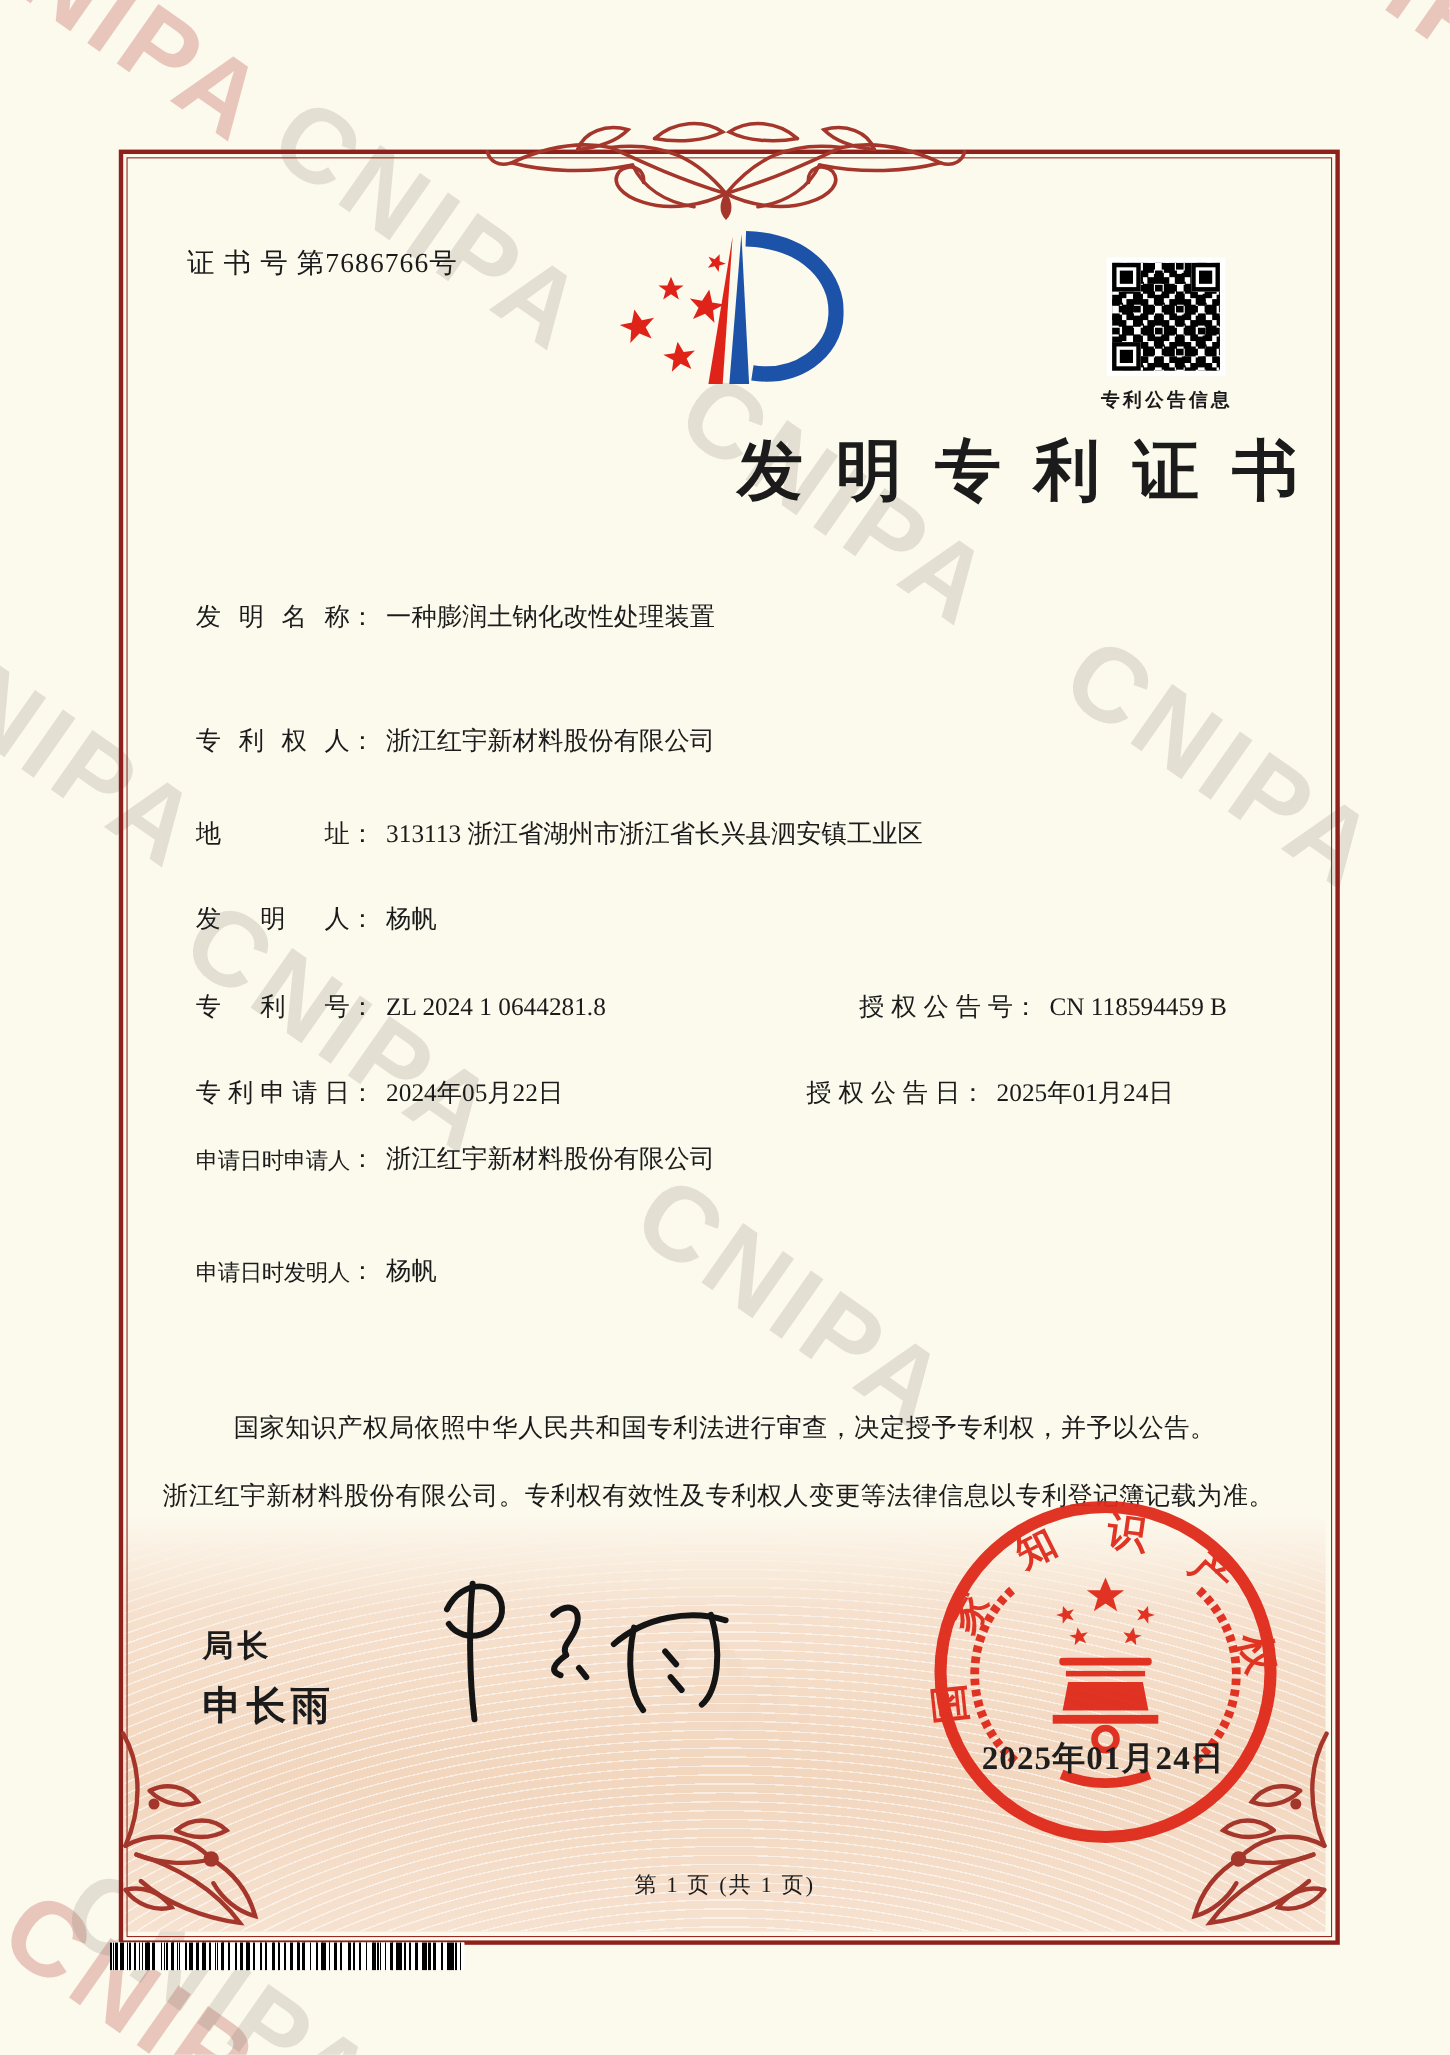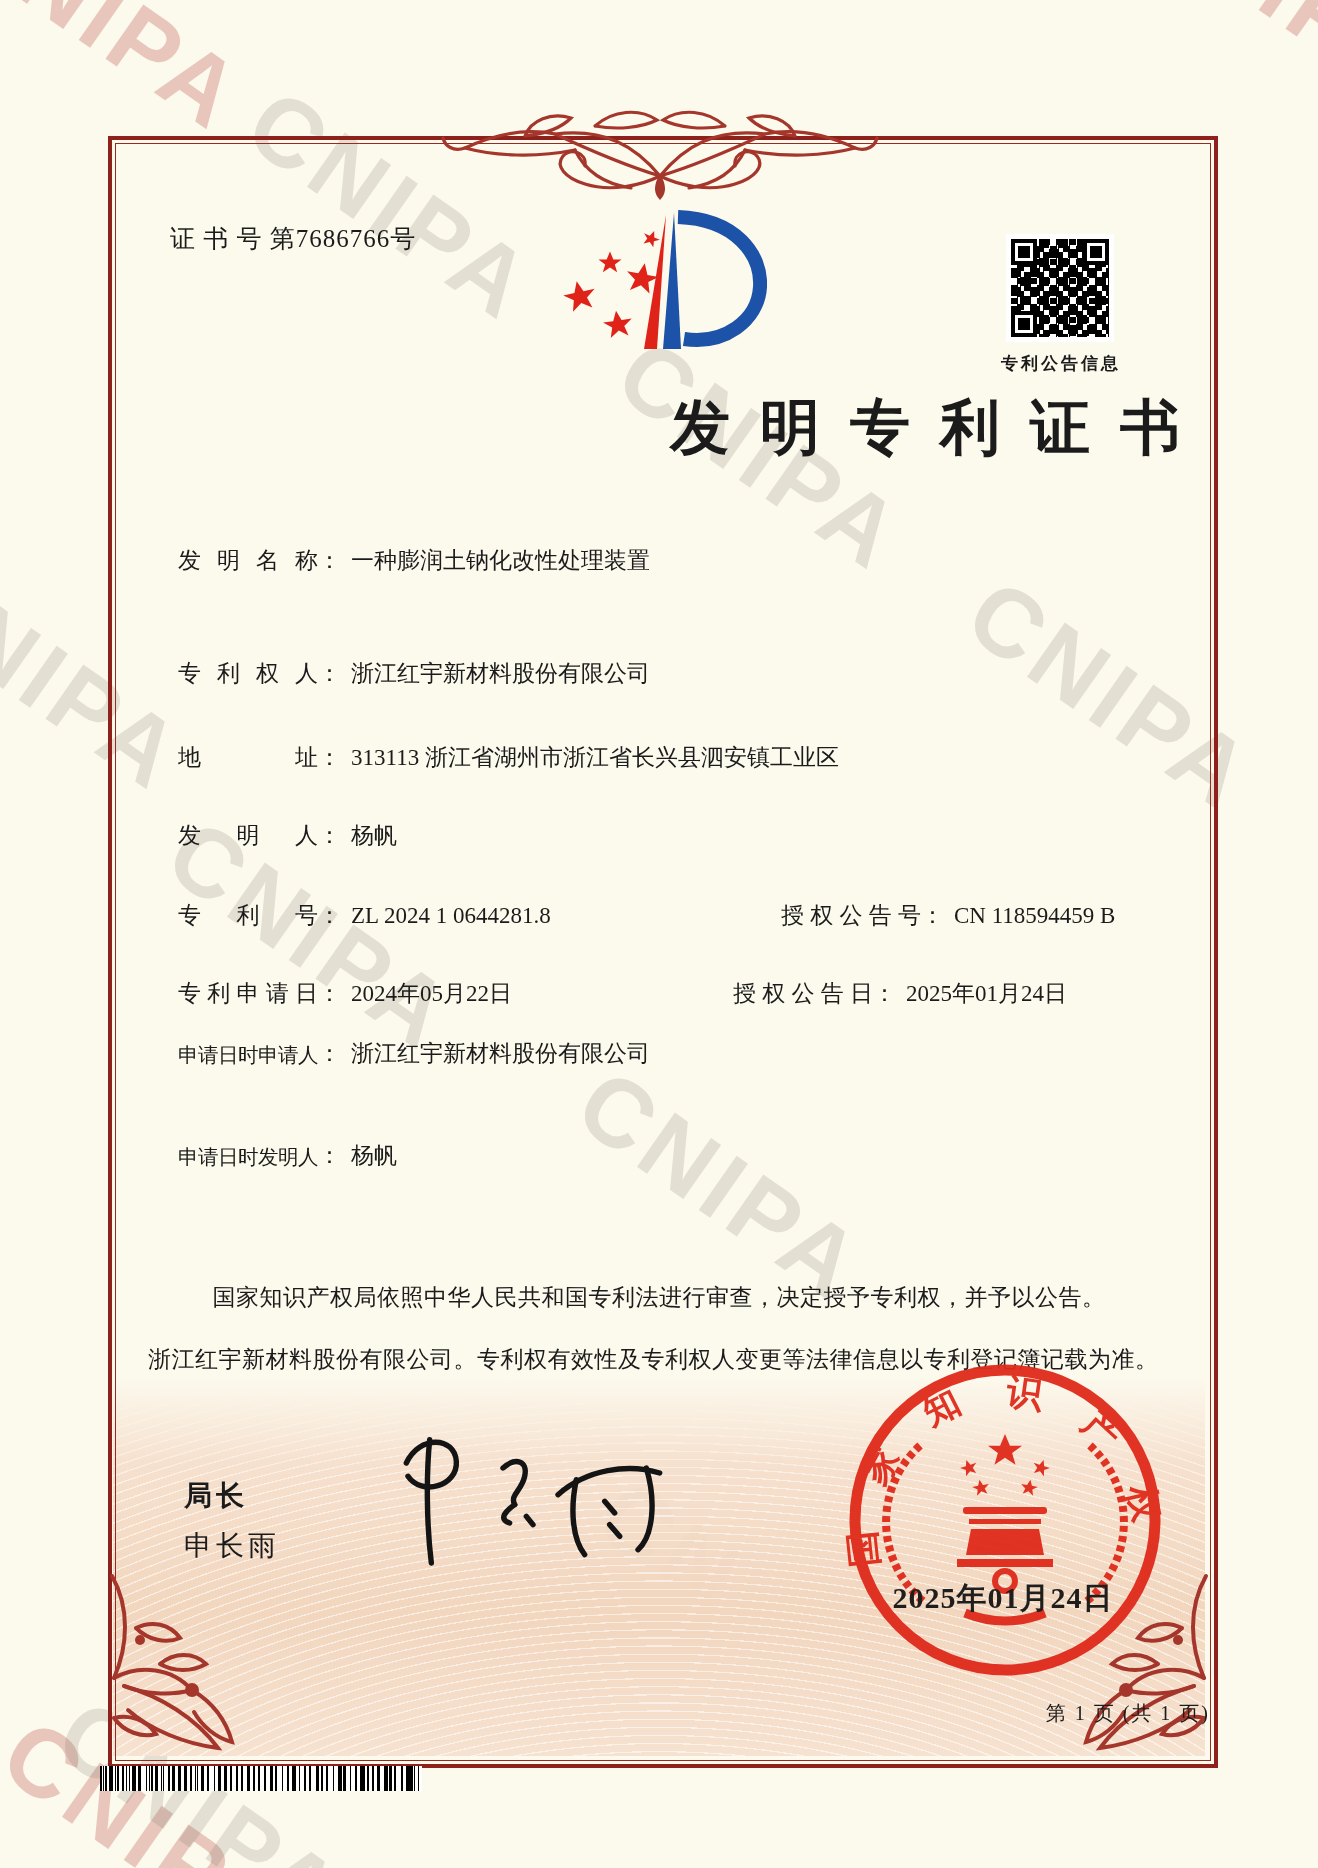--- a/index.html
+++ b/index.html
@@ -54,27 +54,27 @@
   .lbl{display:inline-block;width:140px;text-align:justify;text-align-last:justify;vertical-align:bottom;}
   .lbl7{font-size:20.5px;letter-spacing:-.5px;}
   .colon{display:inline-block;margin-right:10px;}
 
   .stmt{position:absolute;left:148px;width:1022px;font-size:23px;line-height:30px;letter-spacing:.5px;}
   .stmt.l1{top:1283px;text-indent:2.8em;}
   .stmt.l2{top:1345px;}
 
   .director-title{position:absolute;left:184px;top:1477px;font-size:28px;font-weight:bold;
     font-family:"Liberation Sans","DejaVu Sans",sans-serif;letter-spacing:4px;}
-  .director-name{position:absolute;left:184px;top:1527px;font-size:28px;font-weight:normal;
+  .director-name{position:absolute;left:184px;top:1527px;font-size:36px;font-weight:bold;
     font-family:"Liberation Sans","DejaVu Sans",sans-serif;letter-spacing:4px;}
 
   .signature{position:absolute;left:378px;top:1408px;}
   .seal{position:absolute;left:845px;top:1355px;opacity:.95;}
 
-  .footer{position:absolute;left:108px;top:1700px;width:1102px;text-align:right;font-size:20px;letter-spacing:2px;}
+  .footer{position:absolute;left:108px;top:1700px;width:1102px;text-align:center;font-size:20px;letter-spacing:2px;}
 
   .barcode{position:absolute;left:100px;top:1766px;width:322px;height:25px;
     background-color:#fff;
     background-image:
       repeating-linear-gradient(90deg,#000 0 2px,#fff 2px 5px,#000 5px 7px,#fff 7px 12px,#000 12px 13px,#fff 13px 17px),
       repeating-linear-gradient(90deg,#fff 0 3px,#000 3px 4px,#fff 4px 9px,#000 9px 12px,#fff 12px 15px,#000 15px 16px,#fff 16px 23px);
     background-blend-mode:darken;}
 
   .ornament{position:absolute;}
   svg text{font-family:"Liberation Serif","DejaVu Serif",serif;}

